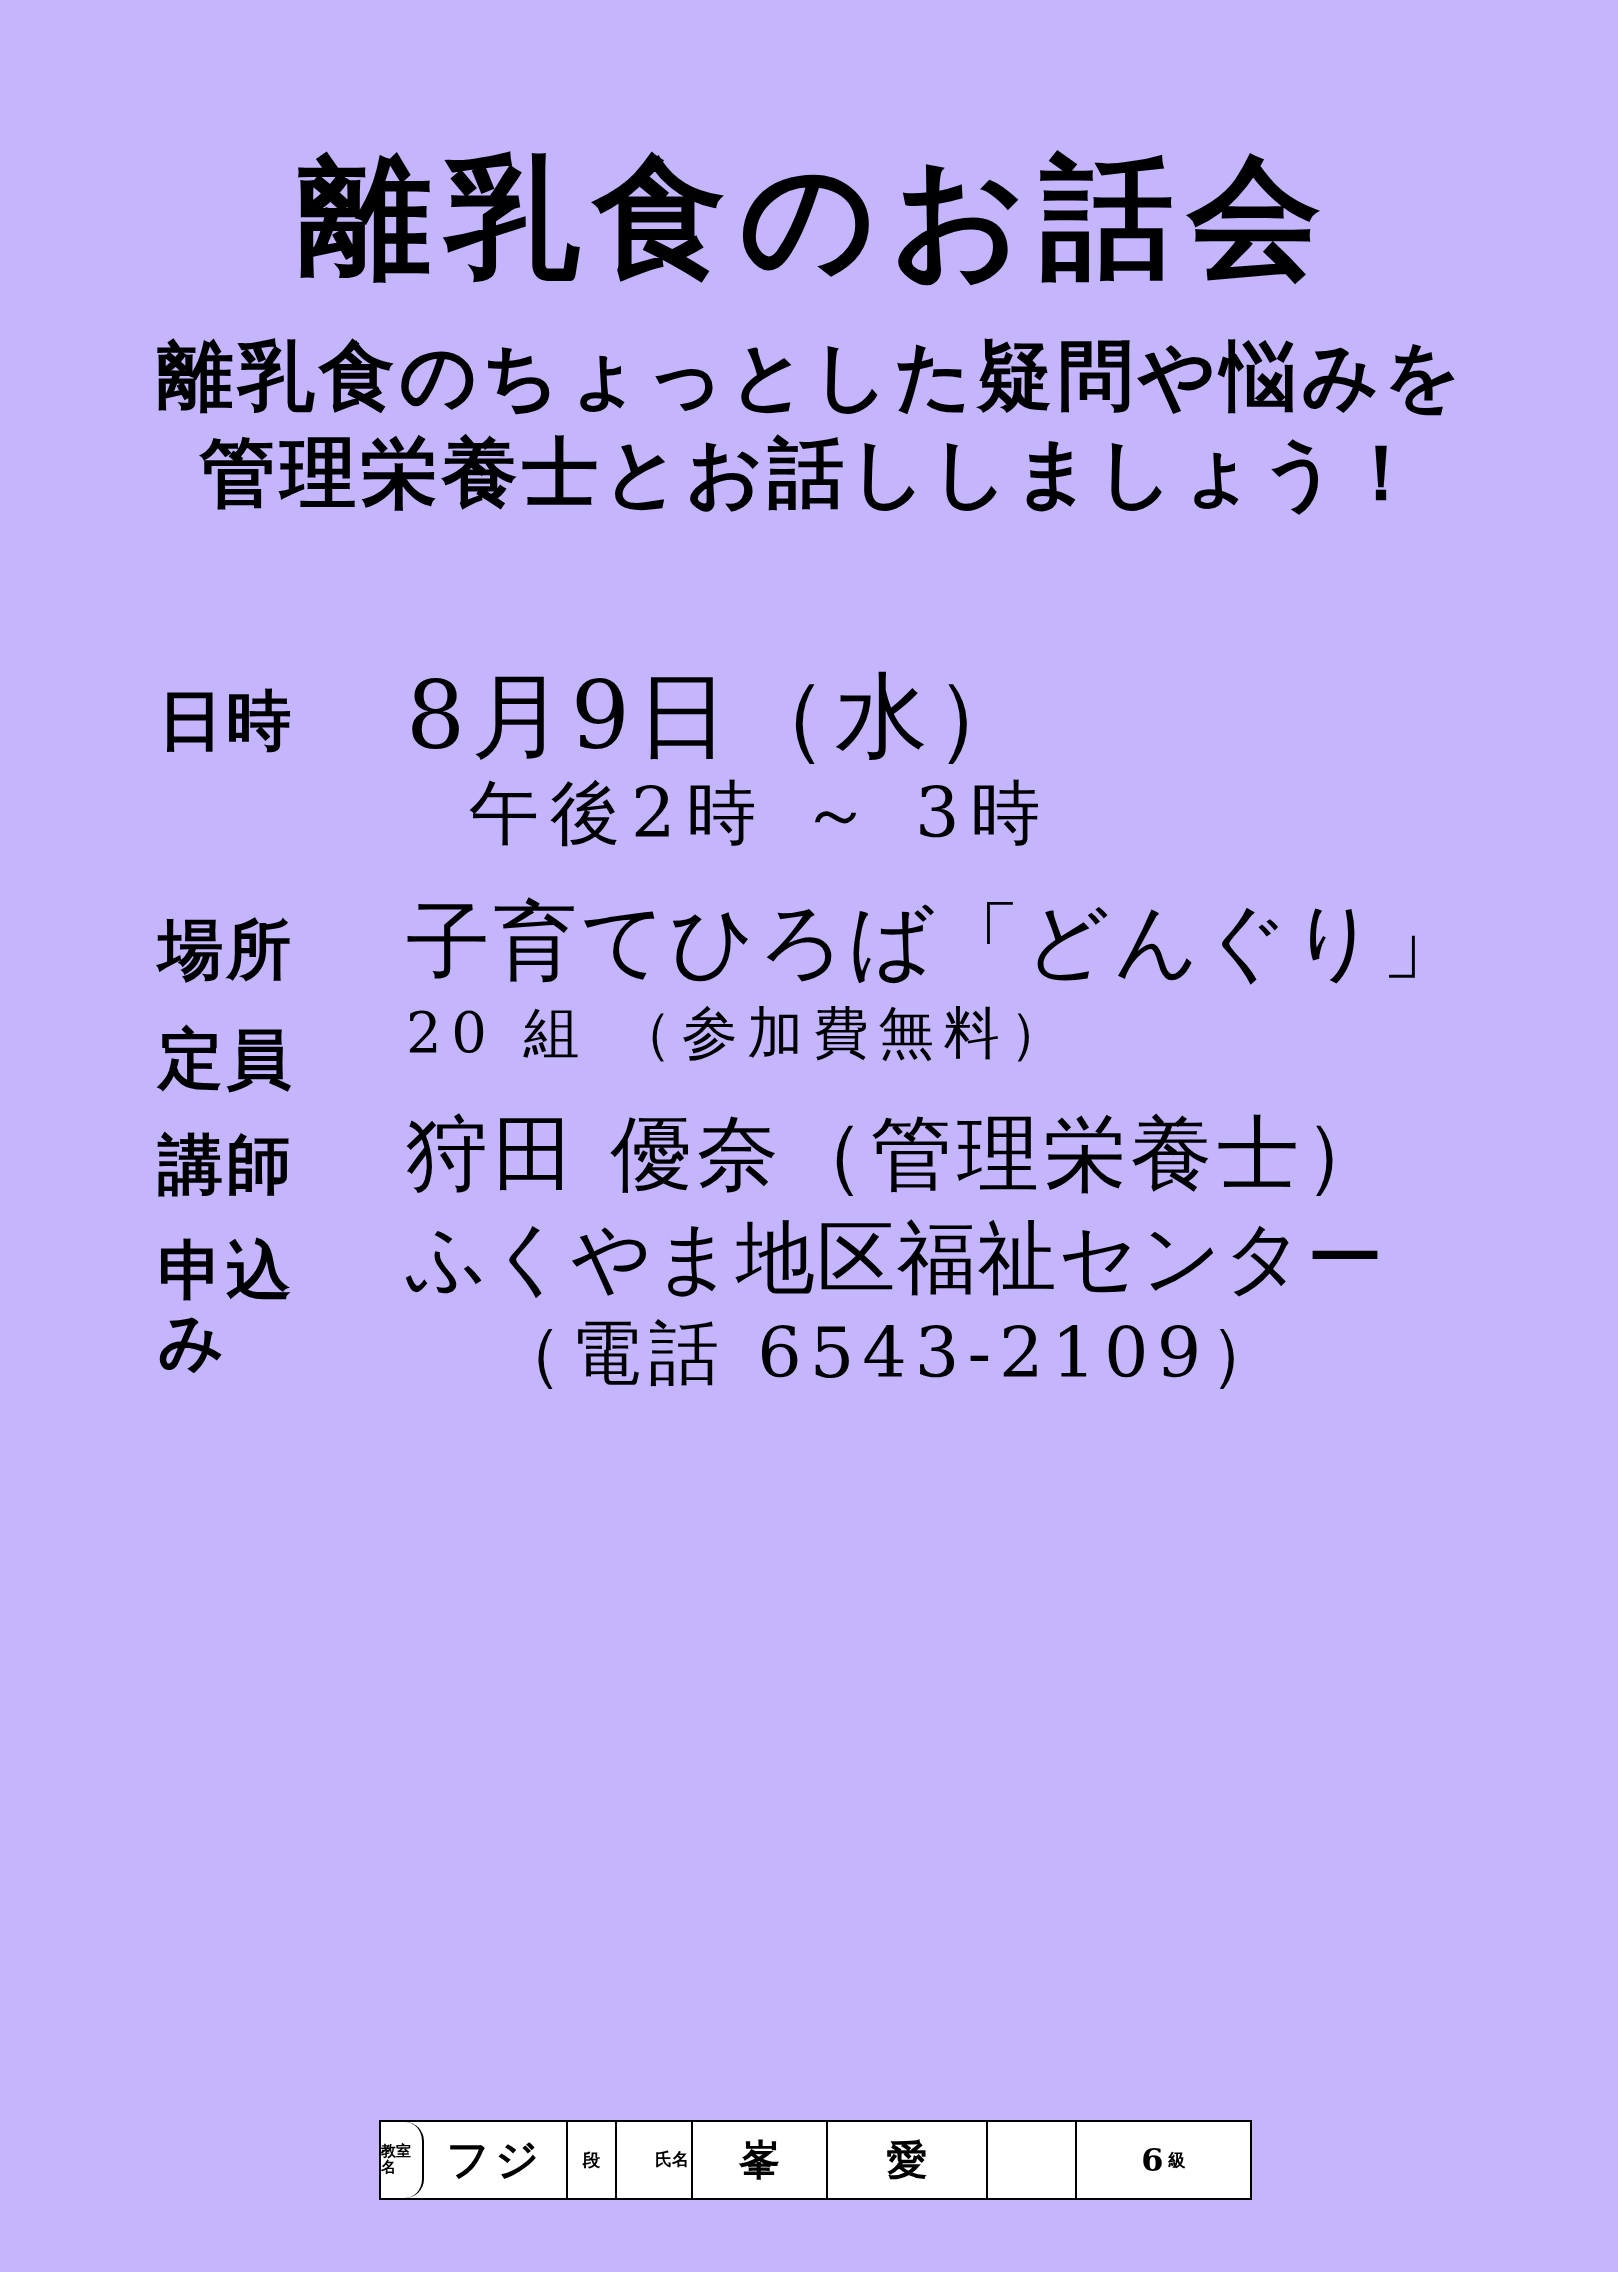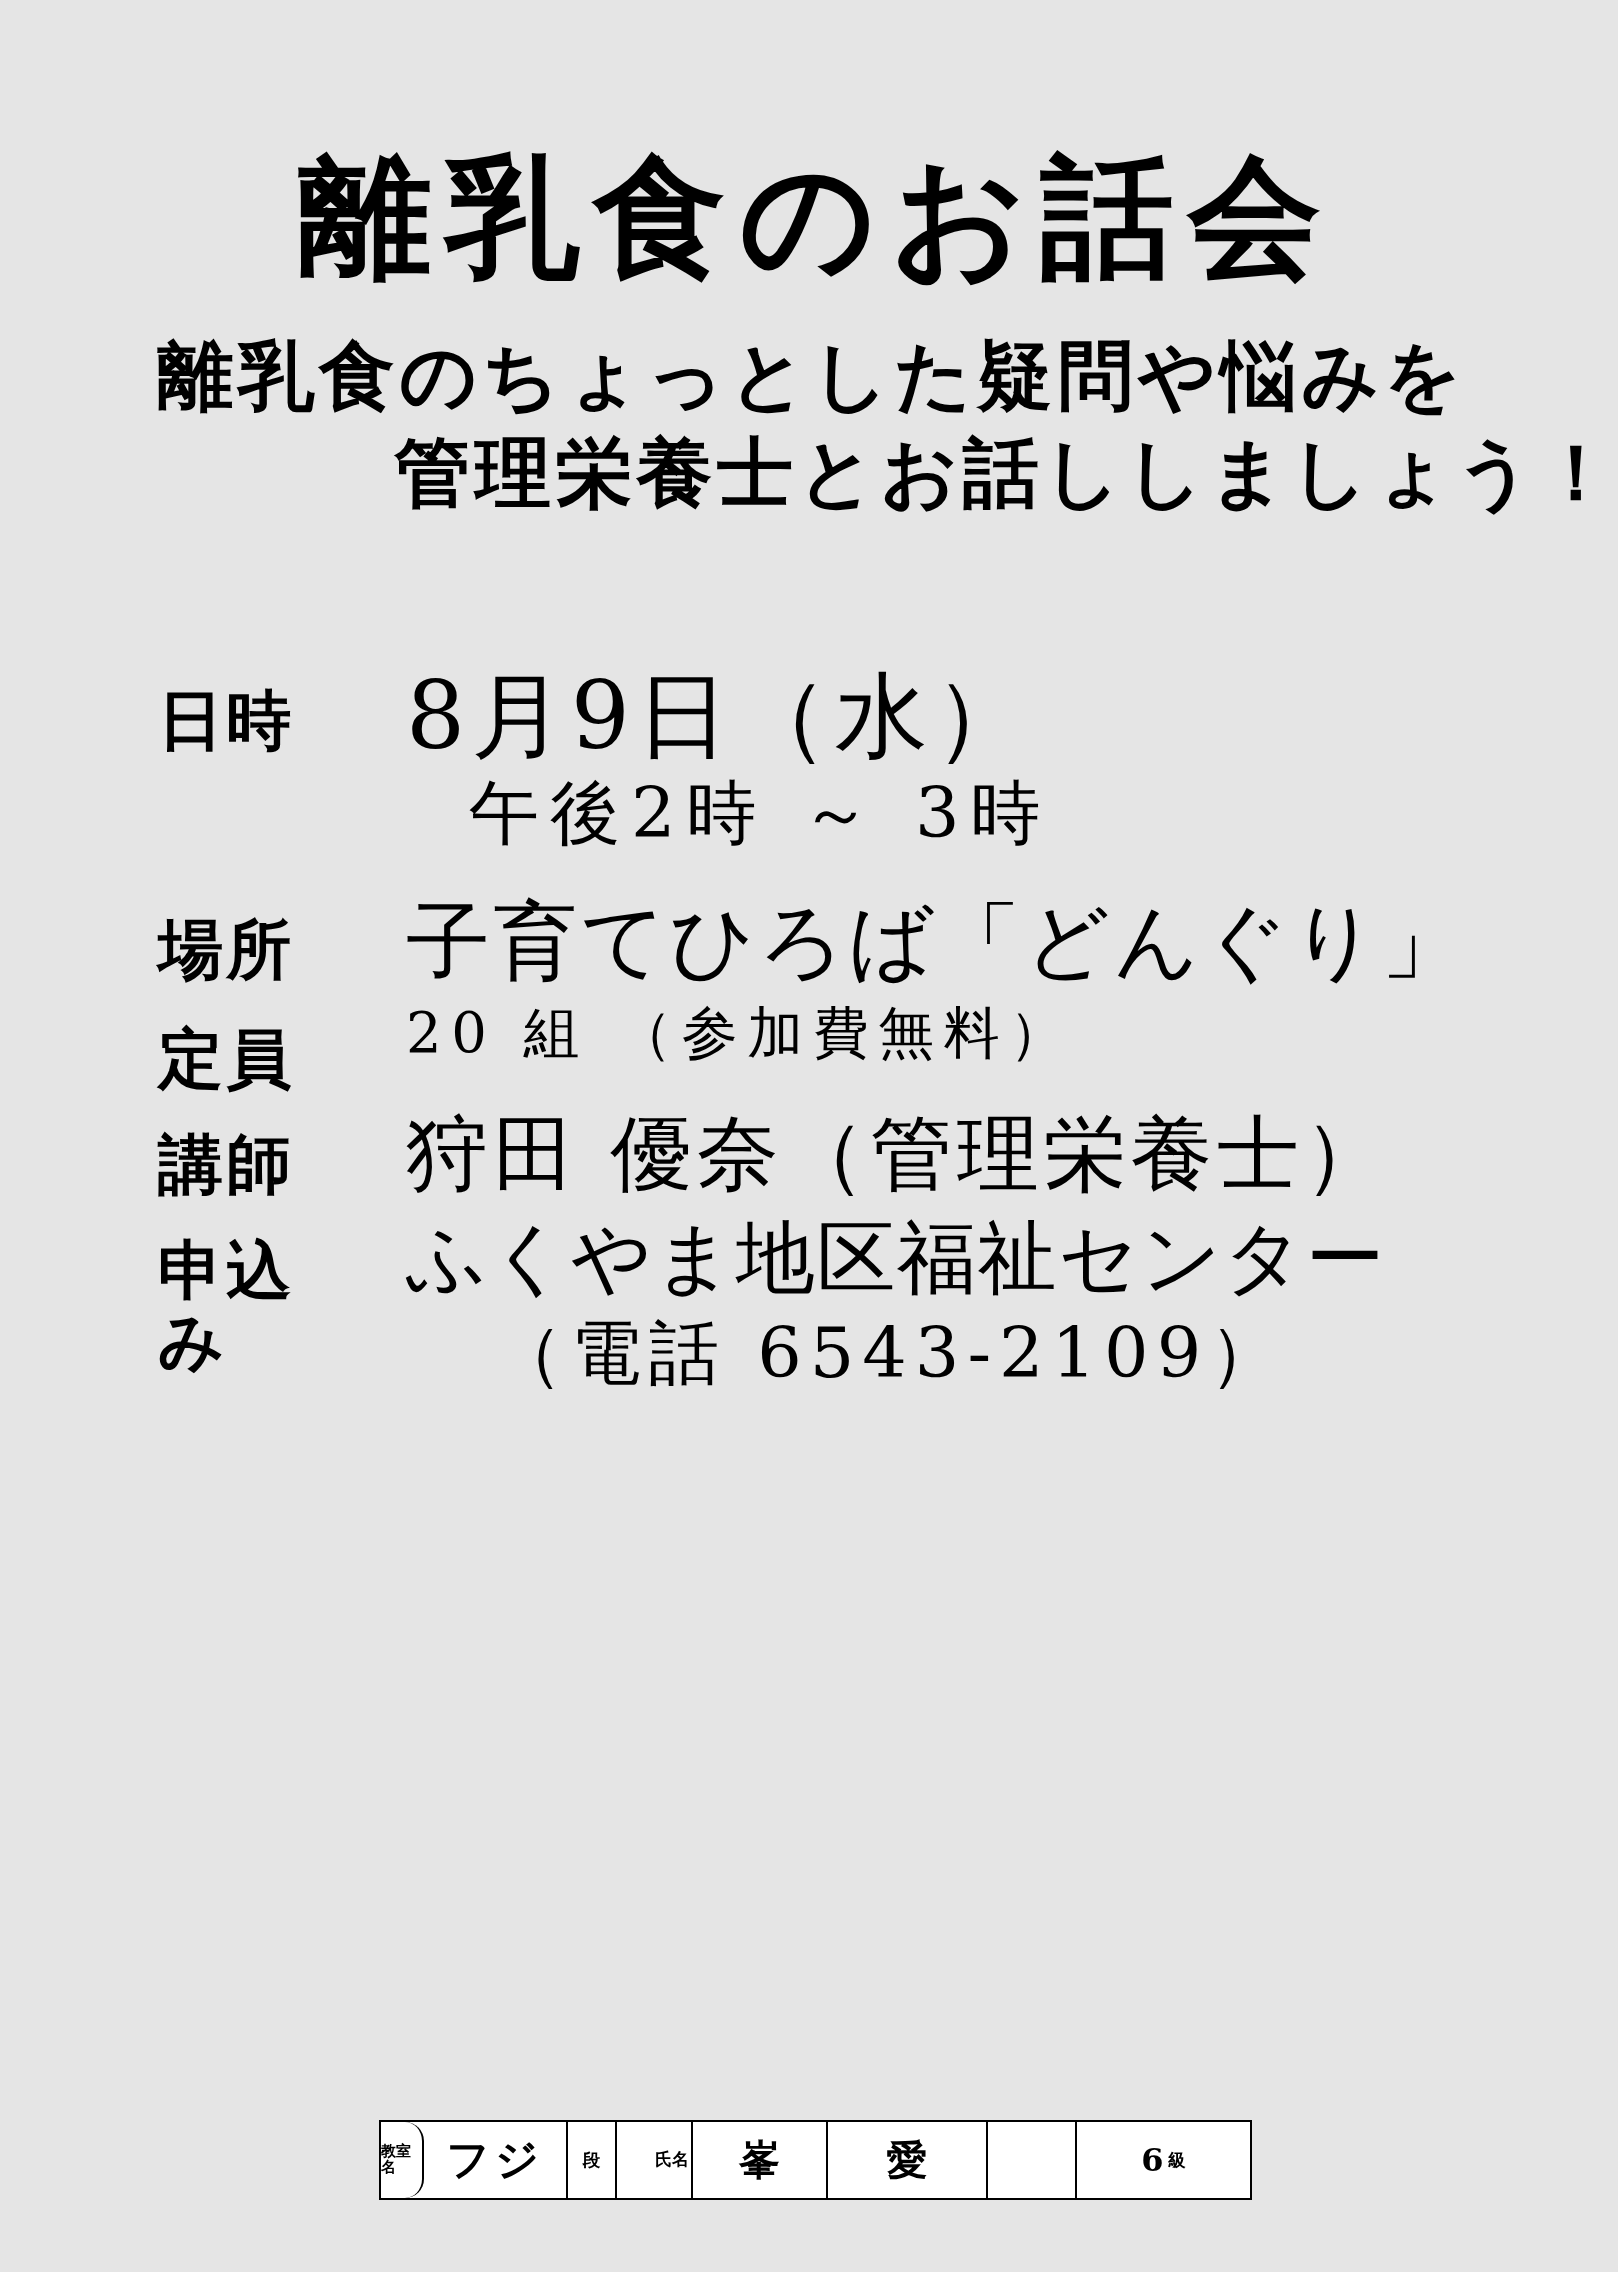--- a/index.html
+++ b/index.html
@@ -12,21 +12,21 @@
     height: 2273px;
     position: relative;
     font-family: "DejaVu Serif", serif;
     color: #000000;
     overflow: hidden;
   }
 
   .poster {
     position: absolute;
     inset: 0;
-    background: #e5e5e5;
+    background: #c4b5fd;
   }
 
   
   .title-block {
     position: absolute;
     top: 150px;
     left: 0;
     width: 1619px;
     text-align: center;
   }
@@ -41,21 +41,20 @@
   .sub-title {
     margin-top: 44px;
     font-size: 76px;
     line-height: 1.28;
     font-weight: 700;
     letter-spacing: 4.7px;
     text-indent: 4.7px;
   }
   .sub-title .line2 {
     display: block;
-    text-align: right;
   }
 
   
   .details {
     position: absolute;
     top: 664px;
     left: 158px;
     width: 1343px;
   }
   .row {

